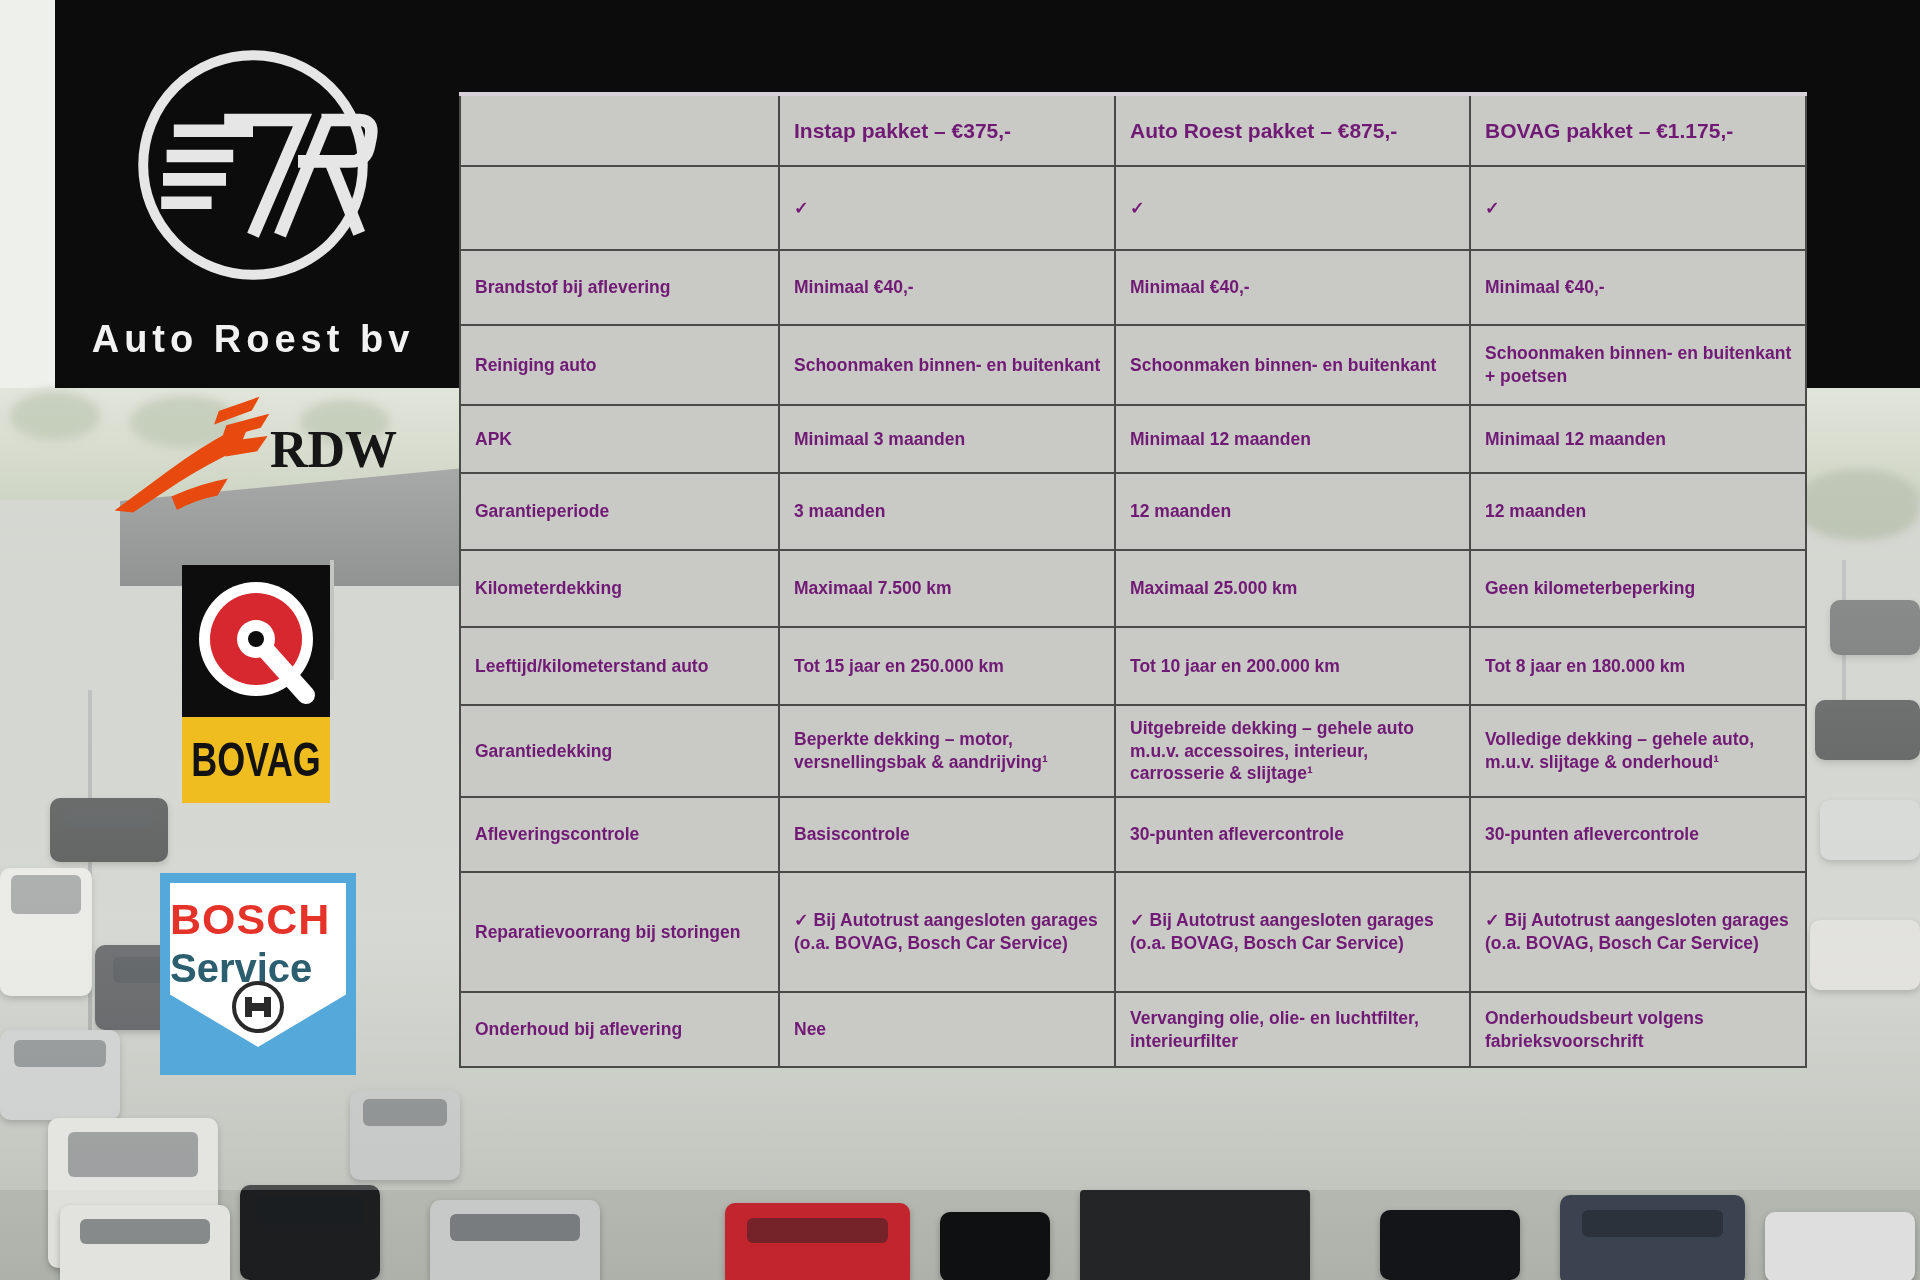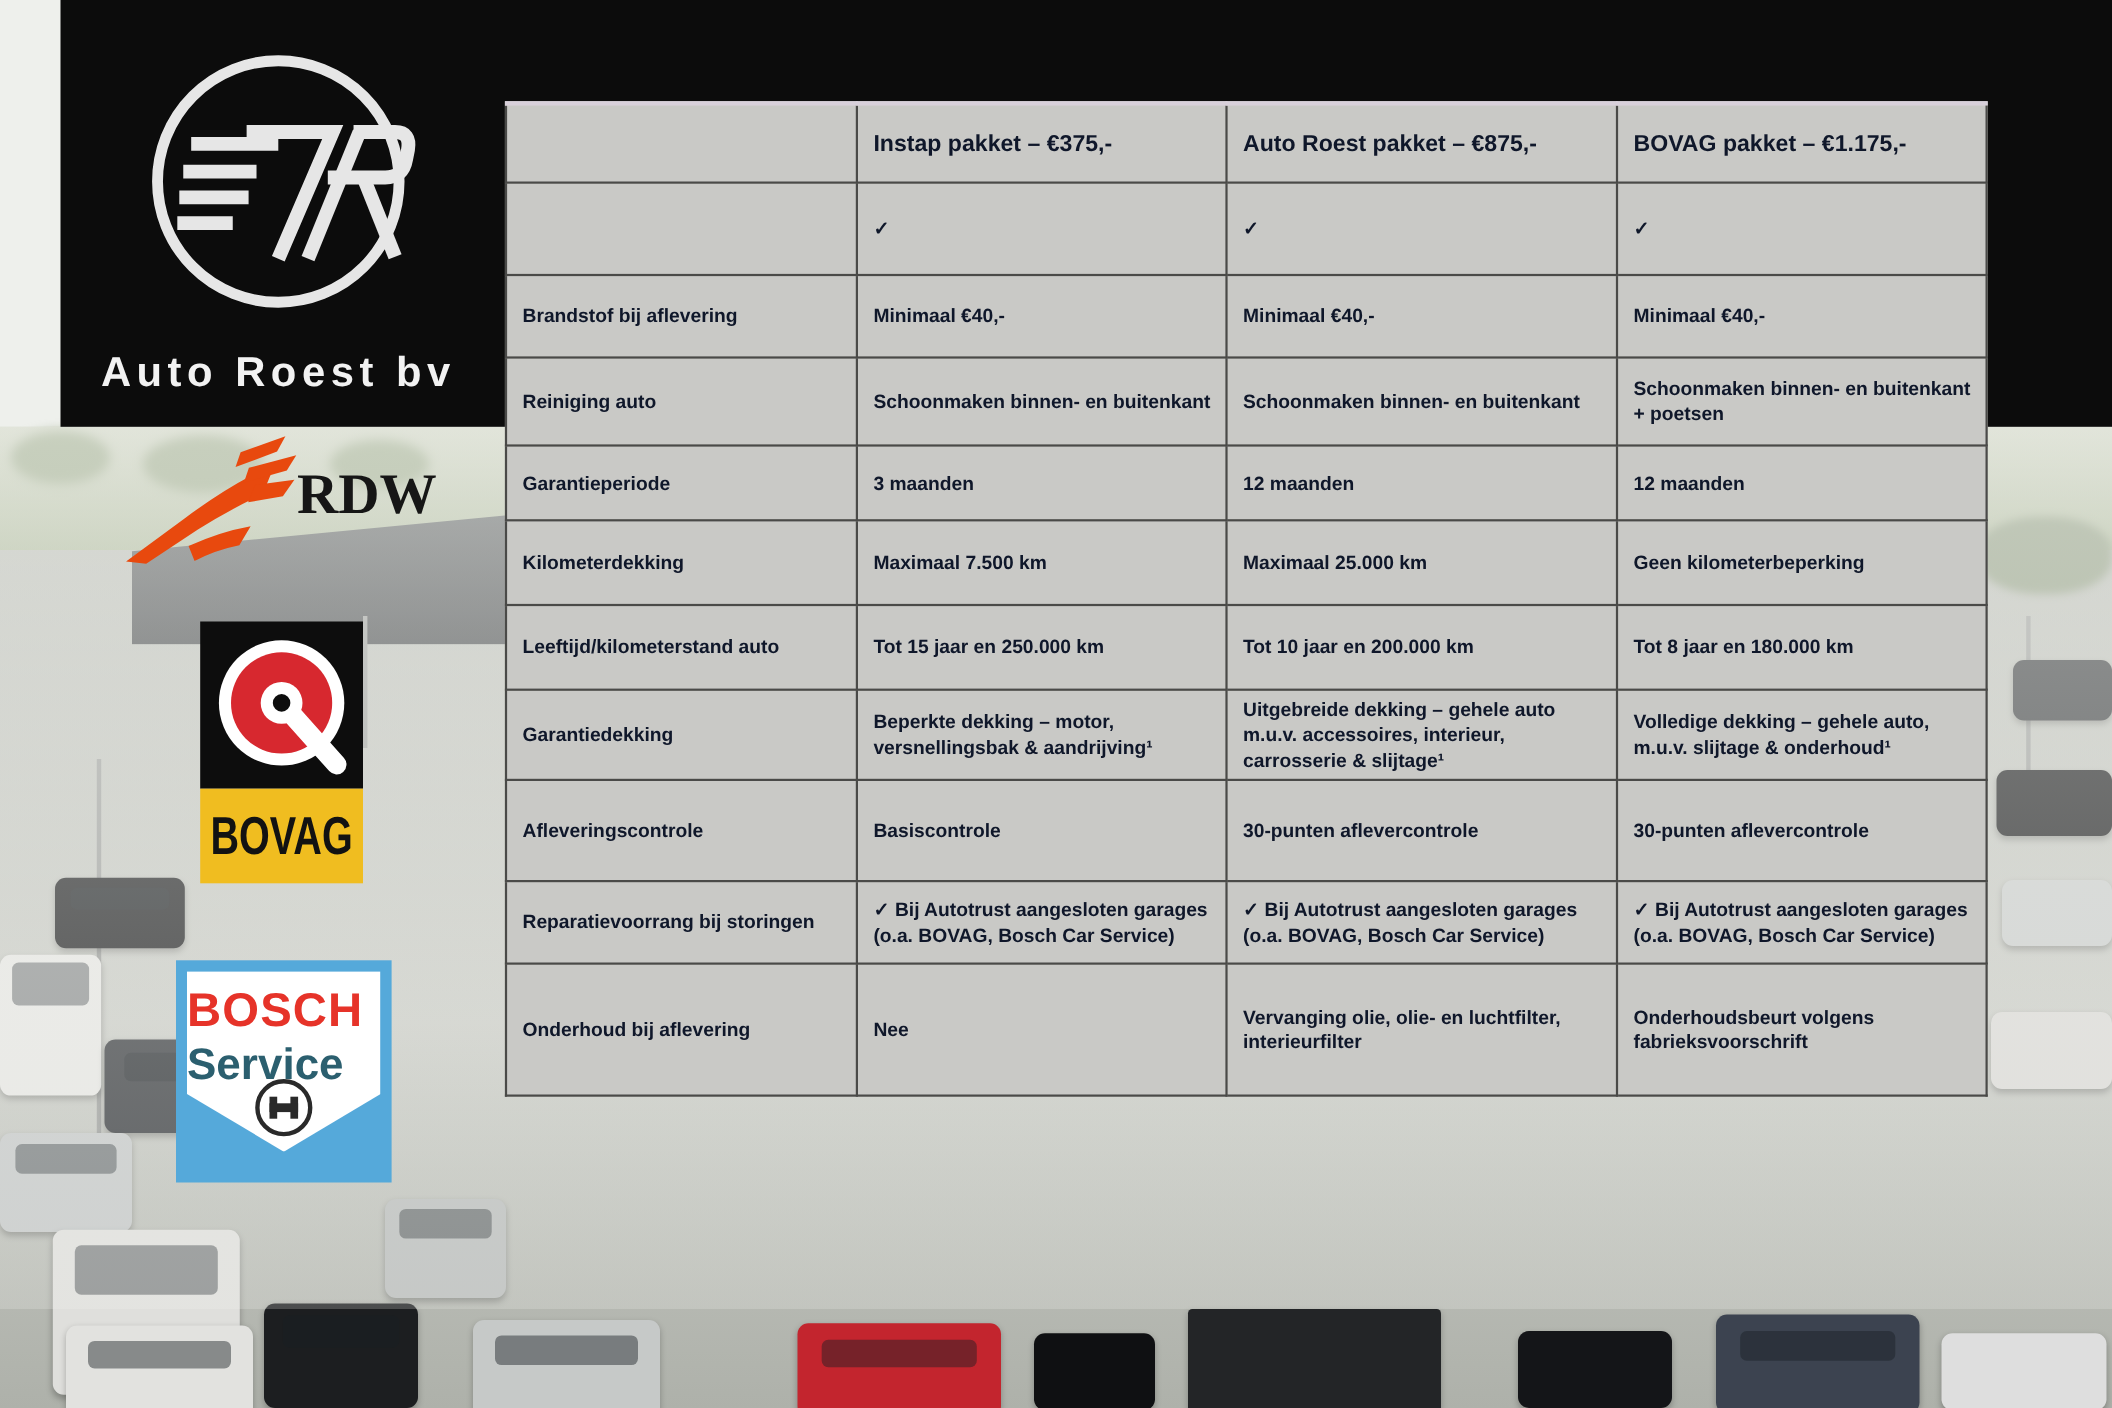--- a/index.html
+++ b/index.html
@@ -49,21 +49,21 @@
                clip-path:polygon(0 0,100% 0,100% 68%,50% 100%,0 68%);text-align:left;}
   .bosch-red{margin-top:12px;font-size:43px;font-weight:800;color:#e63329;letter-spacing:1px;}
   .bosch-teal{margin-top:2px;font-size:40px;font-weight:bold;color:#2b5f6f;}
   .bosch-arm{position:absolute;left:70px;top:106px;}
 
   
   table.pkg{position:absolute;left:459px;top:92px;width:1346px;border-collapse:collapse;
             background:#c9c9c6;border:2px solid #55555a;border-top:4px solid #d8d0da;
             table-layout:fixed;}
   table.pkg th,table.pkg td{border:2px solid #4a4a48;vertical-align:middle;text-align:left;
-            padding:6px 12px 6px 14px;color:#0f172a;font-weight:bold;font-size:17.5px;
+            padding:6px 12px 6px 14px;color:#701a75;font-weight:bold;font-size:17.5px;
             line-height:1.3;overflow:hidden;}
   table.pkg thead th{font-size:21px;}
   thead tr{height:72px;}
   tbody tr:nth-child(1){height:84px}
   tbody tr:nth-child(2){height:75px}
   tbody tr:nth-child(3){height:80px}
   tbody tr:nth-child(4){height:68px}
   tbody tr:nth-child(5){height:77px}
   tbody tr:nth-child(6){height:77px}
   tbody tr:nth-child(7){height:78px}
@@ -227,20 +227,26 @@
           <td>Minimaal €40,-</td>
           <td>Minimaal €40,-</td>
         </tr>
         <tr>
           <th>Reiniging auto</th>
           <td>Schoonmaken binnen- en buitenkant</td>
           <td>Schoonmaken binnen- en buitenkant</td>
           <td>Schoonmaken binnen- en buitenkant + poetsen</td>
         </tr>
         <tr>
+          <th>APK</th>
+          <td>Minimaal 3 maanden</td>
+          <td>Minimaal 12 maanden</td>
+          <td>Minimaal 12 maanden</td>
+        </tr>
+        <tr>
           <th>Garantieperiode</th>
           <td>3 maanden</td>
           <td>12 maanden</td>
           <td>12 maanden</td>
         </tr>
         <tr>
           <th>Kilometerdekking</th>
           <td>Maximaal 7.500 km</td>
           <td>Maximaal 25.000 km</td>
           <td>Geen kilometerbeperking</td>

